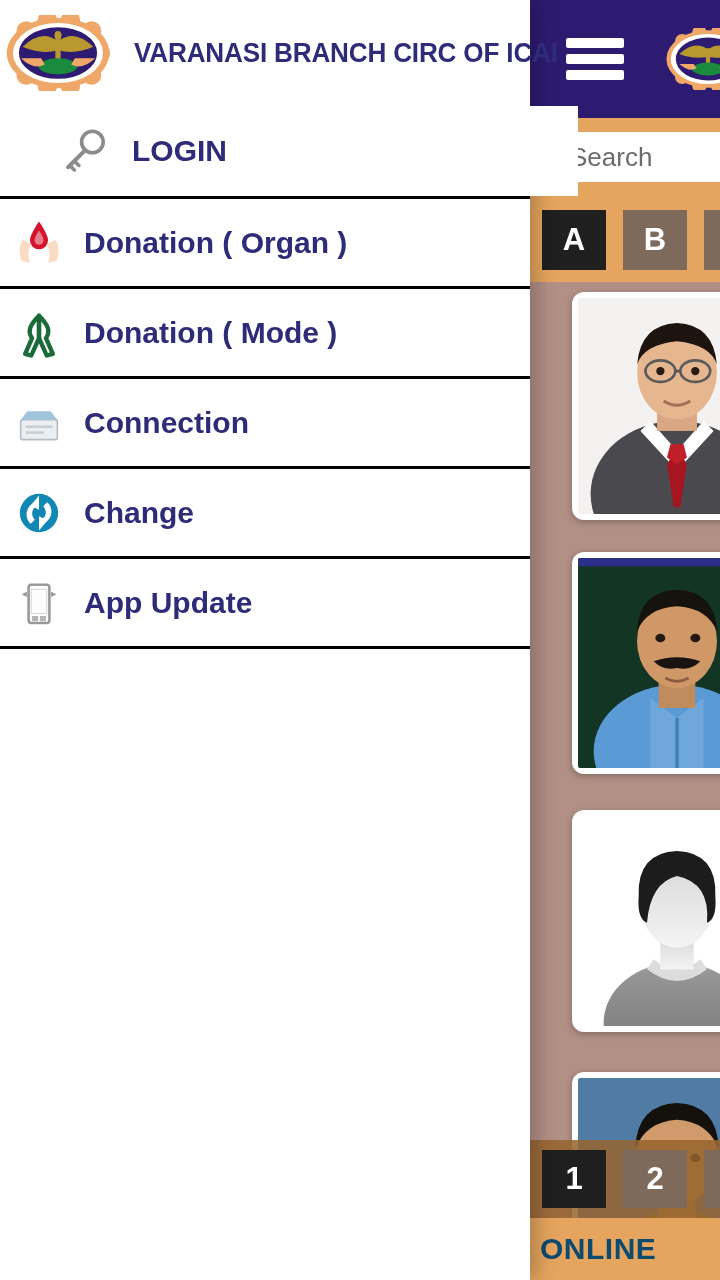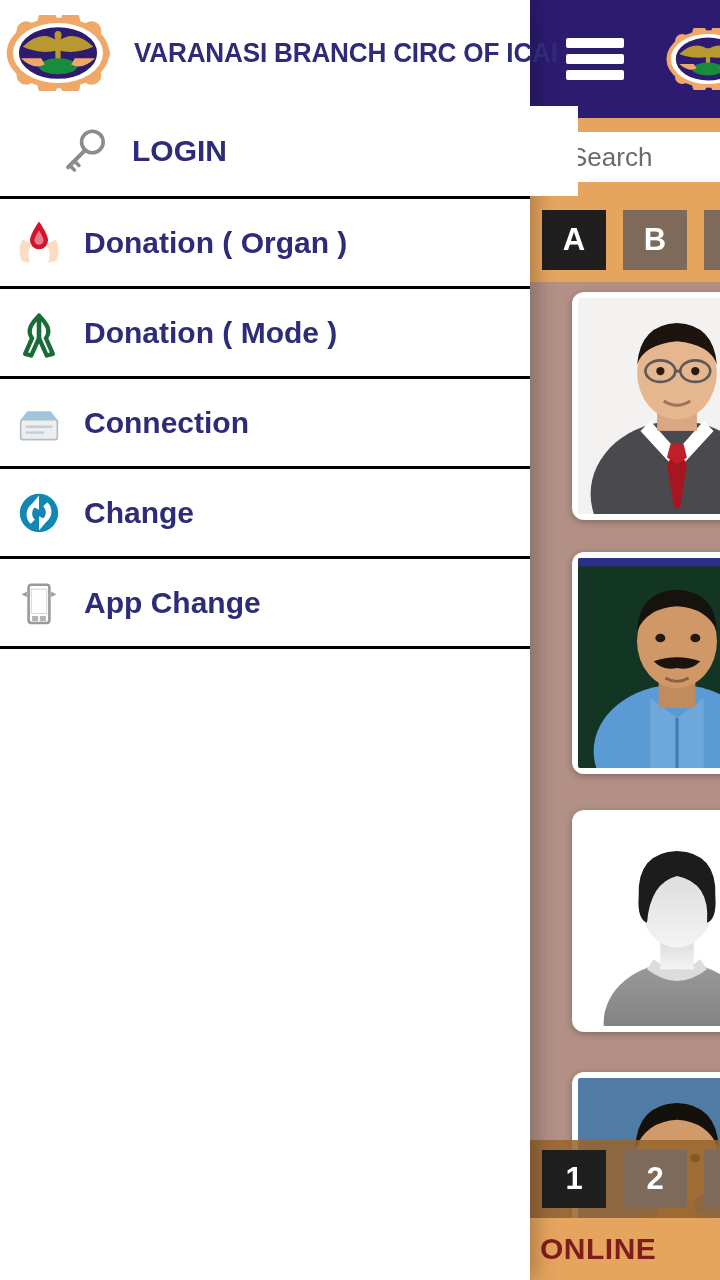--- a/index.html
+++ b/index.html
@@ -79,21 +79,21 @@
   .page-tab.active { background:#1f1f1f; }
   .page-tab.inactive { background:#7e6a5a; }
 
   #status-bar {
     position:absolute; left:0; top:1218px; width:192px; height:62px;
     background:#e6a55e;
   }
   #status-text {
     position:absolute; left:12px; top:14px;
     font-size:30px; font-weight:bold; letter-spacing:0.5px;
-    color:#7f1d1d; font-family:"Liberation Sans", sans-serif;
+    color:#0c4a6e; font-family:"Liberation Sans", sans-serif;
   }
 
   
   #drawer {
     position:absolute; left:0; top:0; width:530px; height:1280px;
     background:#ffffff;
     box-shadow:8px 0 18px rgba(0,0,0,0.22);
     z-index:10;
     text-align:right;
   }
@@ -362,21 +362,21 @@
       <span class="menu-icon">
         <svg viewBox="0 0 60 60" width="52" height="52">
           <rect x="18" y="9" width="24" height="44" rx="3" fill="#ffffff" stroke="#9a9a9a" stroke-width="3"></rect>
           <rect x="21" y="14" width="18" height="28" fill="#fdfdfd" stroke="#cfcfcf" stroke-width="1"></rect>
           <rect x="22" y="45" width="7" height="6" fill="#b5b5b5"></rect>
           <rect x="31" y="45" width="7" height="6" fill="#b5b5b5"></rect>
           <path d="M16 17 L10 20 L16 23 Z" fill="#9a9a9a"></path>
           <path d="M44 17 L50 20 L44 23 Z" fill="#9a9a9a"></path>
         </svg>
       </span>
-      <span class="menu-label">App Change</span>
+      <span class="menu-label">App Update</span>
     </div>
 
 
     <div id="menu-end-rule"></div>
     <div id="drawer-rest"></div>
 
   </div>
 
 </div>
 

